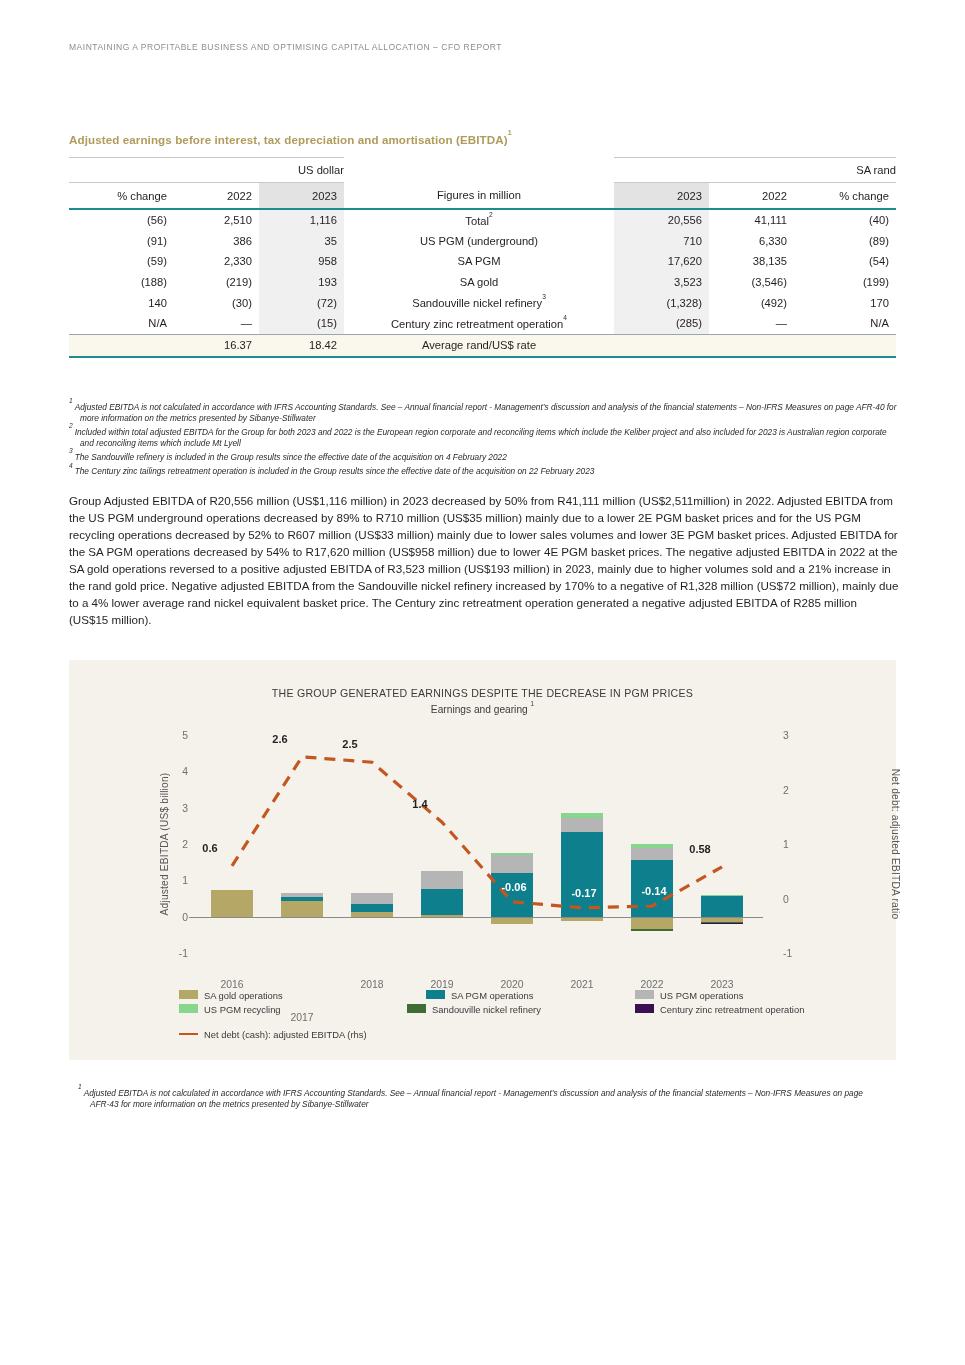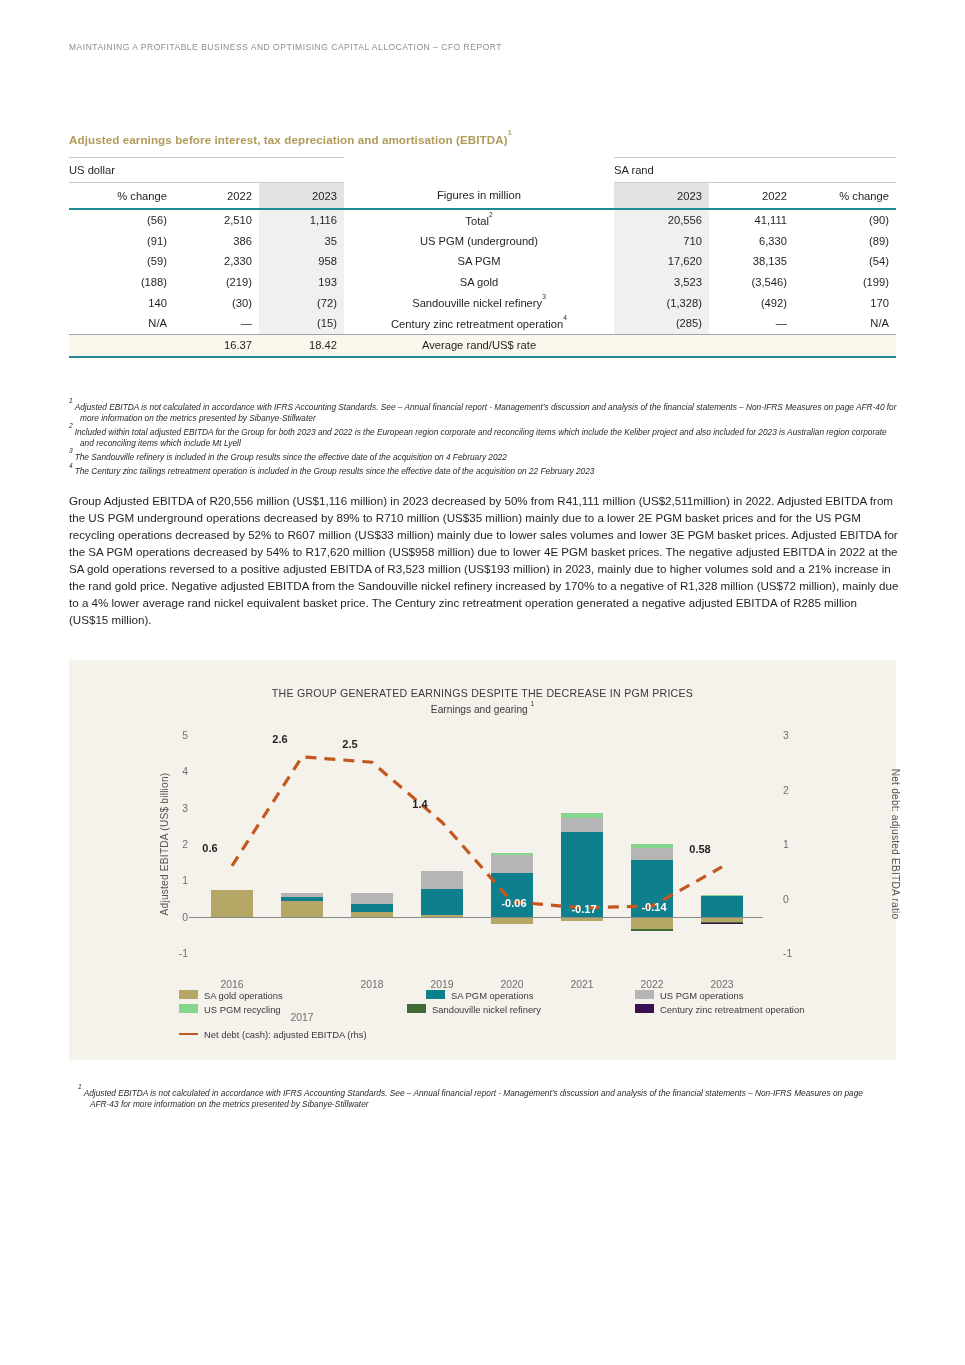--- a/index.html
+++ b/index.html
@@ -28,21 +28,21 @@
   .tbl-title sup { font-size:7px; font-weight:700; top:-.55em; position:relative; }
 
   table.ebitda {
     position:absolute; left:69px; top:157px;
     width:827px; border-collapse:collapse;
     font-size:11.2px; color:#231f20;
   }
   table.ebitda td, table.ebitda th { padding:0; font-weight:400; }
 
   .grp-row th { height:24px; vertical-align:middle; font-weight:400; font-size:11.2px; }
-  .grp-label { text-align:left; border-top:1.2px solid #c9c9c9; border-bottom:1.2px solid #c9c9c9; }
+  .grp-label { text-align:right; border-top:1.2px solid #c9c9c9; border-bottom:1.2px solid #c9c9c9; }
   .grp-gap { border:0; }
 
   .hdr-row td { height:25px; vertical-align:middle; font-weight:700; font-size:11.2px;
                 border-bottom:2.3px solid #1d8c92; }
   .hdr-row td.plain { font-weight:400; }
 
   .shade { background:#e3e3e3; }
   .shade-lt { background:#f0f0f0; }
 
   .num { text-align:right; padding-right:7px !important; }
@@ -112,21 +112,21 @@
 
   .xlab {
     position:absolute; font-size:10.4px; color:#6f6f6f;
     transform:translateX(-50%); white-space:nowrap;
   }
 
   .dlabel {
     position:absolute; font-size:11px; font-weight:700; color:#231f20;
     transform:translateX(-50%); white-space:nowrap;
   }
-  .dlabel.inv { color:#ffffff;margin-top:16px; }
+  .dlabel.inv { color:#ffffff; }
 
   svg.ratio-line { position:absolute; left:0; top:0; overflow:visible; }
 
   
   .legend { position:absolute; left:110px; top:330px; width:700px; }
   .lg-row { position:absolute; display:flex; font-size:9.4px; color:#3a3a3a; }
   .swatch { width:19px; height:9px; margin-right:6px; flex:none; }
   .dash-swatch { width:19px; height:9px; margin-right:6px; flex:none; position:relative; }
   .dash-swatch:before {
     content:""; position:absolute; left:0; top:4px; width:19px; height:2.4px;
@@ -186,21 +186,21 @@
     </tr>
     </tbody>
       <tbody id="tbl-body">
         <tr class="data-row">
           <td class="num">(56)</td>
           <td class="num">2,510</td>
           <td class="num shade-lt bold">1,116</td>
           <td class="ctr">Total<sup>2</sup></td>
           <td class="num shade-lt bold">20,556</td>
           <td class="num">41,111</td>
-          <td class="num">(90)</td>
+          <td class="num">(40)</td>
         </tr>
         <tr class="data-row">
           <td class="num">(91)</td>
           <td class="num">386</td>
           <td class="num shade-lt bold">35</td>
           <td class="ctr">US PGM (underground)</td>
           <td class="num shade-lt bold">710</td>
           <td class="num">6,330</td>
           <td class="num">(89)</td>
         </tr>

